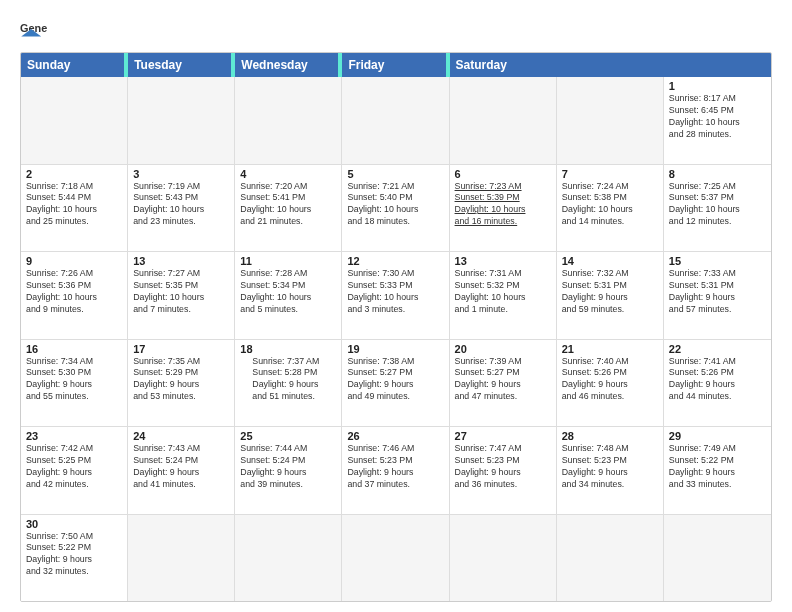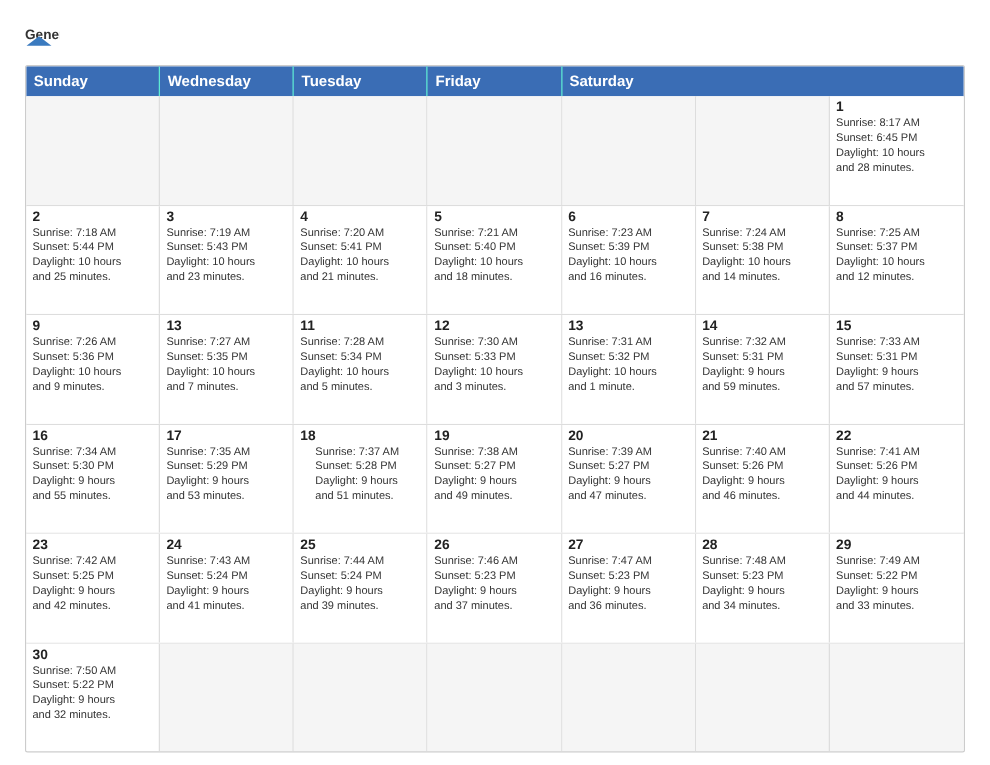--- a/index.html
+++ b/index.html
@@ -66,21 +66,21 @@
       display: grid;
       grid-template-columns: repeat(7, 1fr);
       background: #3a6db5;
     }
     .cal-header-cell {
       color: #fff;
       font-size: 12px;
       font-weight: bold;
       padding: 5px 6px;
       text-align: left;
-      border-right: 1px solid #5eead4;
+      border-right: 4px solid #5eead4;
     }
     .cal-header-cell:last-child { border-right: none; }
     .cal-body {
       flex: 1;
       display: flex;
       flex-direction: column;
     }
     .cal-row {
       display: grid;
       grid-template-columns: repeat(7, 1fr);
@@ -129,22 +129,22 @@
     </div>
     <div class="title-block">
       <div class="month-title"></div>
       <div class="location"></div>
     </div>
   </div>
 
   <div class="calendar">
     <div class="cal-header" id="cal-header">
         <div class="cal-header-cell">Sunday</div>
+        <div class="cal-header-cell">Tuesday</div>
         <div class="cal-header-cell">Wednesday</div>
-        <div class="cal-header-cell">Tuesday</div>
         <div class="cal-header-cell">Friday</div>
         <div class="cal-header-cell">Saturday</div>
       </div>
     <div class="cal-body" id="cal-body">
         <div class="cal-row">
           <div class="cal-cell empty"></div>
           <div class="cal-cell empty"></div>
           <div class="cal-cell empty"></div>
           <div class="cal-cell empty"></div>
           <div class="cal-cell empty"></div>
@@ -181,21 +181,21 @@
           </div>
           <div class="cal-cell">
             <div class="day-num">5</div>
             <div class="cell-info" style="white-space: pre-line;">Sunrise: 7:21 AM
 Sunset: 5:40 PM
 Daylight: 10 hours
 and 18 minutes.</div>
           </div>
           <div class="cal-cell">
             <div class="day-num">6</div>
-            <div class="cell-info" style="white-space: pre-line;">Sunrise: 7:23 AM
+            <div class="cell-info" style="white-space: pre-line; text-decoration: underline;">Sunrise: 7:23 AM
 Sunset: 5:39 PM
 Daylight: 10 hours
 and 16 minutes.</div>
           </div>
           <div class="cal-cell">
             <div class="day-num">7</div>
             <div class="cell-info" style="white-space: pre-line;">Sunrise: 7:24 AM
 Sunset: 5:38 PM
 Daylight: 10 hours
 and 14 minutes.</div>

